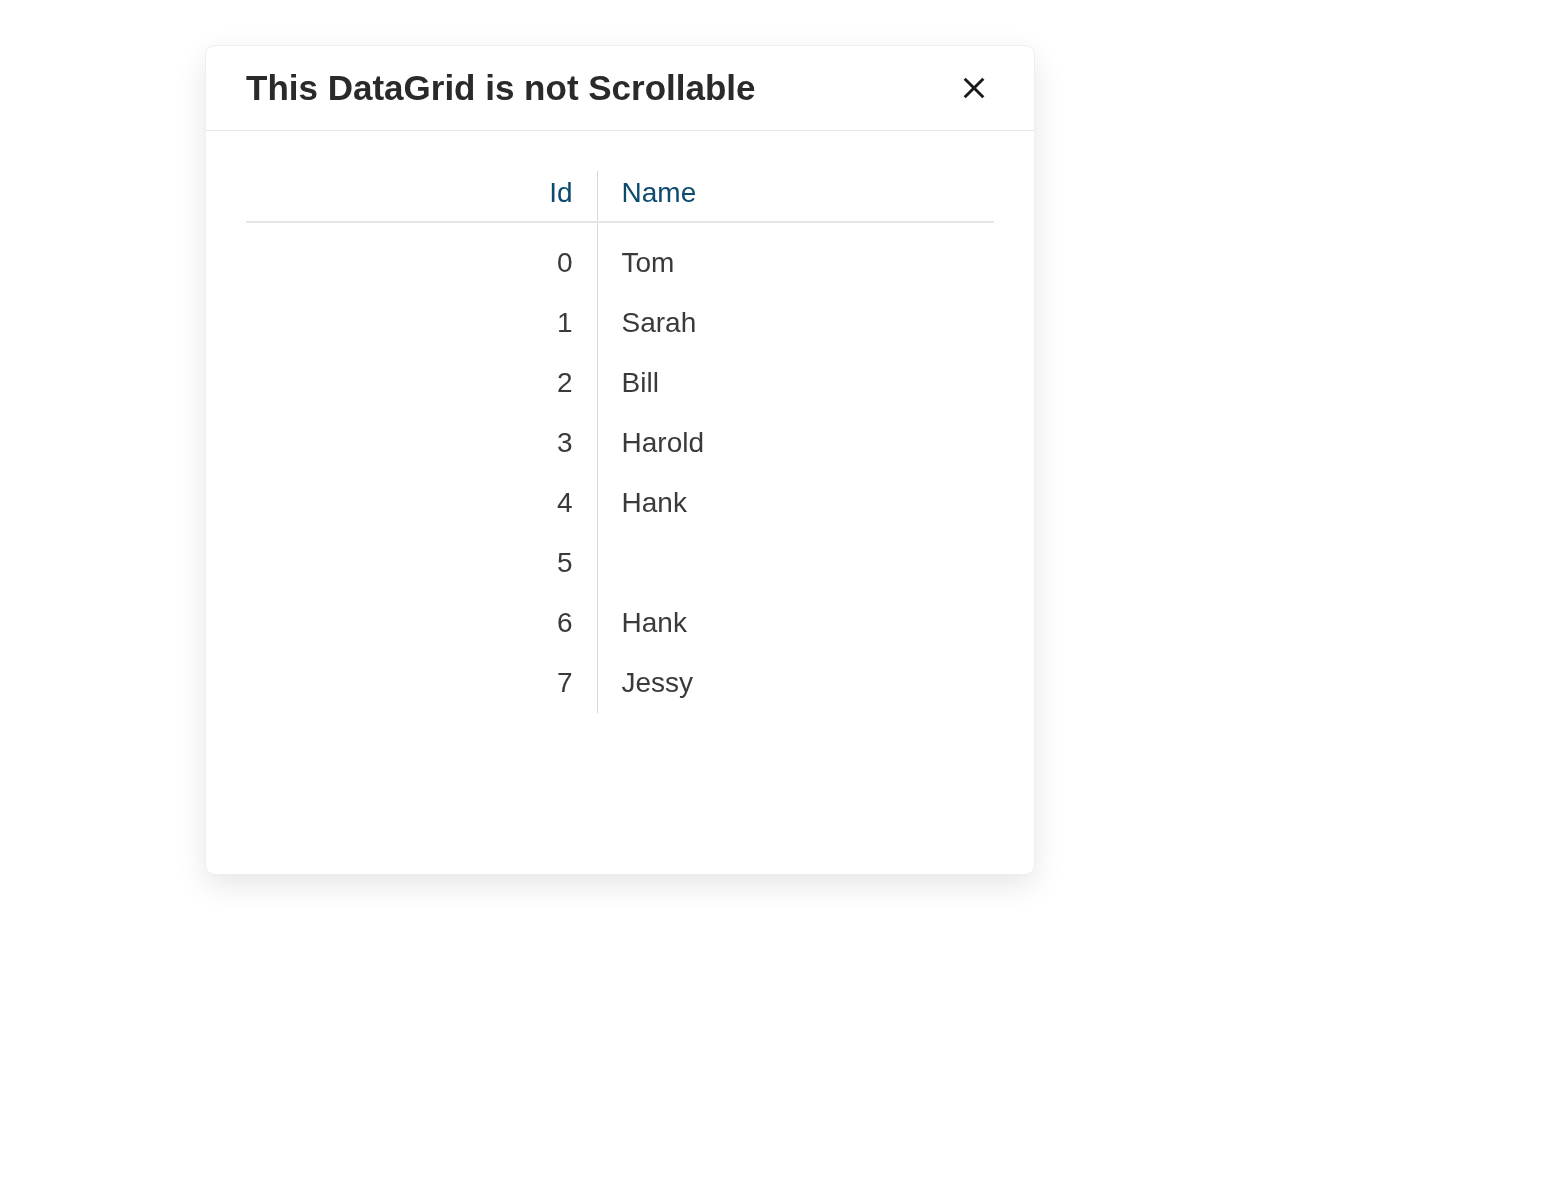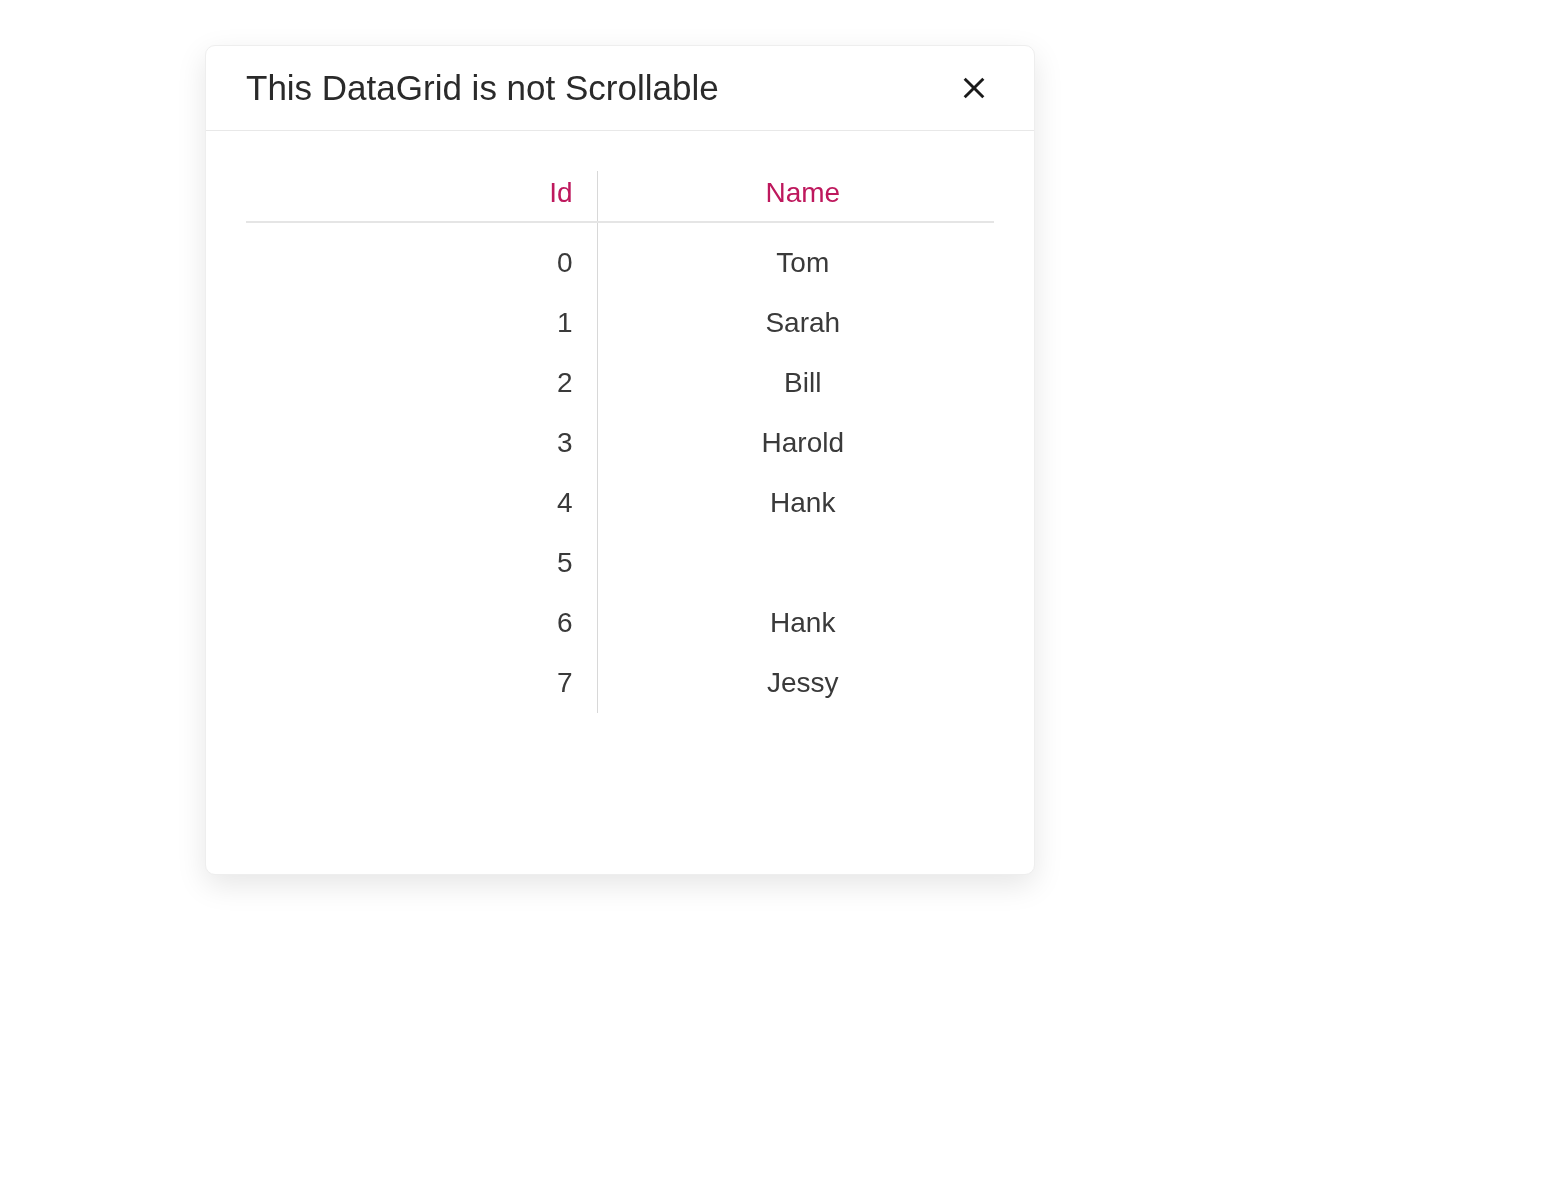--- a/index.html
+++ b/index.html
@@ -28,21 +28,21 @@
   }
   .dialog-header {
     display: flex;
     align-items: center;
     justify-content: space-between;
     padding: 22px 40px 22px 40px;
     border-bottom: 1px solid #e8e8e8;
   }
   .dialog-title {
     font-size: 35px;
-    font-weight: 400;
+    font-weight: 700;
     color: #2a2a2a;
   }
   .close-btn {
     width: 40px;
     height: 40px;
     display: flex;
     align-items: center;
     justify-content: center;
     cursor: pointer;
     color: #1a1a1a;
@@ -68,28 +68,28 @@
   .col-id {
     flex: 0 0 47%;
     text-align: right;
     padding: 14px 24px 14px 10px;
     font-size: 28px;
     color: #3a3a3a;
     border-right: 1px solid #d8d8d8;
   }
   .col-name {
     flex: 1;
-    text-align: center;
+    text-align: left;
     padding: 14px 10px 14px 24px;
     font-size: 28px;
     color: #3a3a3a;
   }
   .grid-header-row .col-id,
   .grid-header-row .col-name {
-    color: #be185d;
+    color: #0c4a6e;
     padding-top: 6px;
     padding-bottom: 12px;
   }
   .grid-body .grid-row:first-child .col-id,
   .grid-body .grid-row:first-child .col-name {
     padding-top: 24px;
   }
   .grid-body {
     position: relative;
   }

